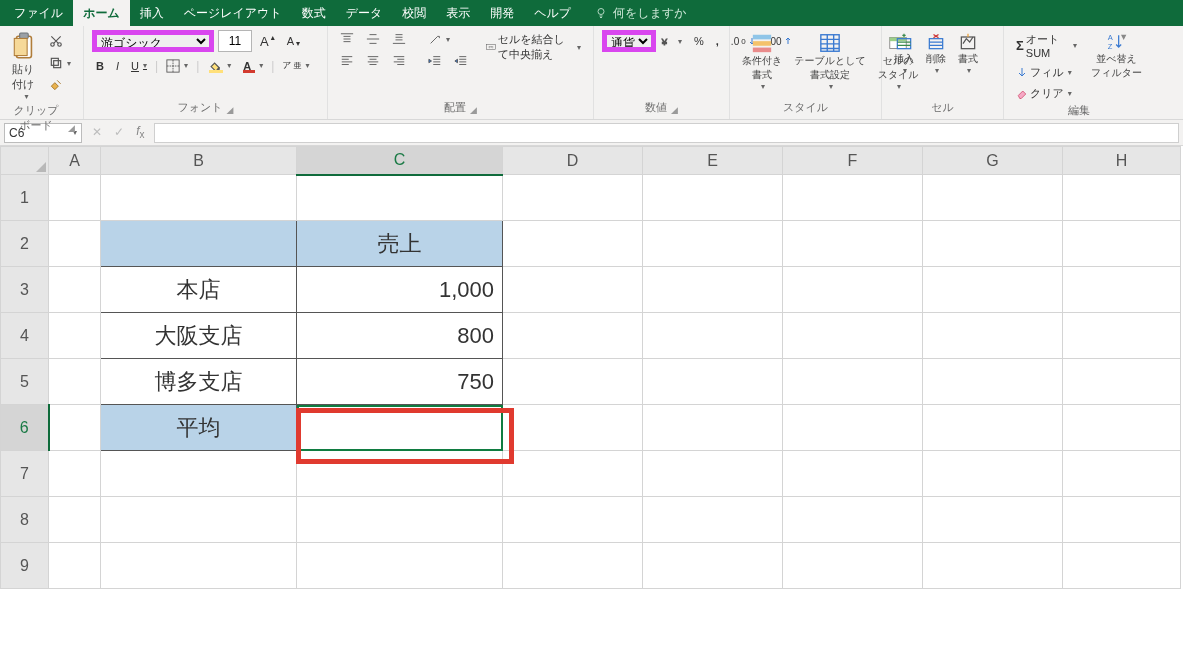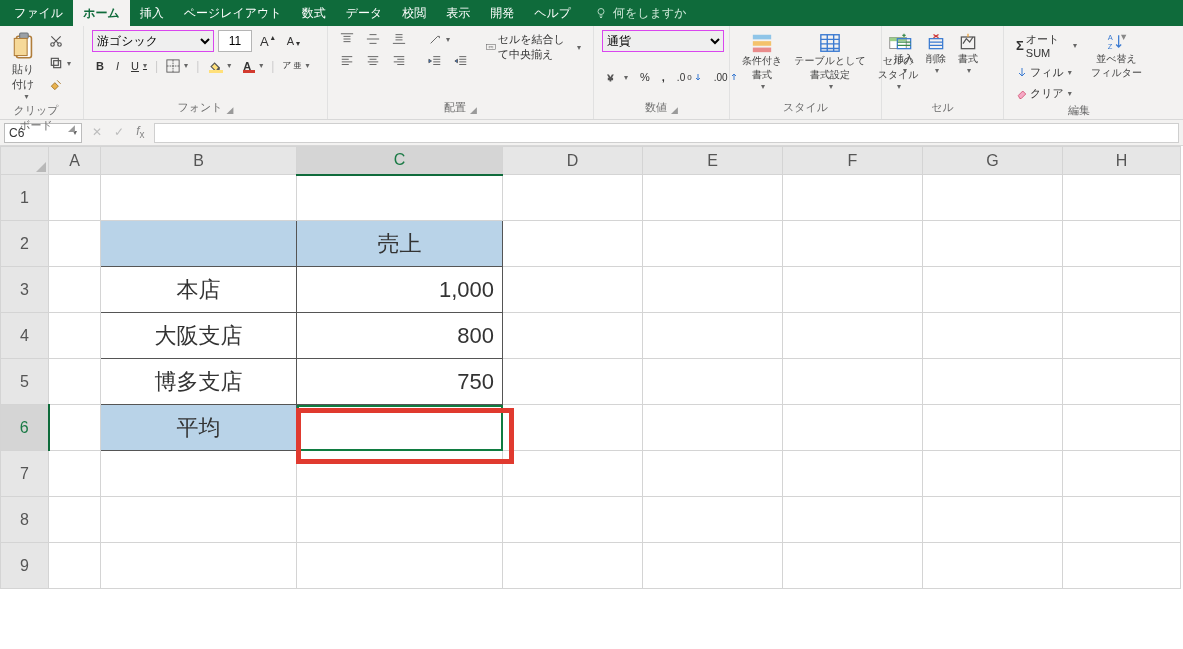--- a/index.html
+++ b/index.html
@@ -13,21 +13,21 @@
 
   
   .ribbon { background:#f3f2f1; border-bottom:1px solid #d8d8d8; display:flex; height:94px; }
   .group { border-right:1px solid #e1e1e1; padding:4px 8px 2px; display:flex; flex-direction:column; justify-content:space-between; position:relative; }
   .group-label { text-align:center; font-size:11px; color:#6d6d6d; padding-bottom:2px; display:flex; justify-content:center; align-items:flex-end; gap:4px; }
   .group-label .launcher { font-size:9px; color:#9a9a9a; cursor:pointer; }
   .row { display:flex; align-items:center; gap:4px; }
   .btn { display:flex; flex-direction:column; align-items:center; justify-content:center; padding:2px 4px; cursor:pointer; border-radius:2px; font-size:11px; color:#444; }
   .btn-h { display:flex; align-items:center; gap:2px; padding:2px 4px; cursor:pointer; font-size:11px; }
   .small { font-size:11px; }
-  select.font { font-size:12px; border:1px solid #d946ef; height:22px; }
+  select.font { font-size:12px; border:5px solid #d946ef; height:22px; }
   input.fsize { width:34px; height:22px; border:1px solid #b5b5b5; font-size:12px; text-align:center; }
   .drop { font-size:8px; color:#666; margin-left:2px; }
   .bold { font-weight:bold; }
   .ital { font-style:italic; }
   .und { text-decoration:underline; }
 
   
   .fbarwrap { background:#f3f2f1; height:26px; border-bottom:1px solid #d8d8d8; display:flex; align-items:center; padding:0 4px; gap:6px; }
   .namebox { width:78px; height:20px; border:1px solid #bcbcbc; background:#fff; font-size:12px; padding:0 4px; display:flex; align-items:center; justify-content:space-between; }
   .namebox span.dd { font-size:8px; color:#666; }
@@ -256,21 +256,21 @@
           </span>
       </div>
     </div>
     <div class="group-label">
         <span>配置</span>
         <span class="launcher">◢</span>
       </div>
   </div>
 
   <div class="group" style="width:136px">
-    <div style="display:flex;flex-direction:column;gap:16px">
+    <div style="display:flex;flex-direction:row;gap:0">
       <select class="font" style="width:122px"><option>通貨</option></select>
       <div class="row">
         <span class="btn-h">
             <svg width="14" height="14" viewBox="0 0 16 16" stroke="#555" fill="none">
               <text x="2" y="12" font-size="11">¥</text>
             </svg>
             <span class="drop">▾</span>
           </span>
         <span class="btn-h">%</span>
         <span class="btn-h">

